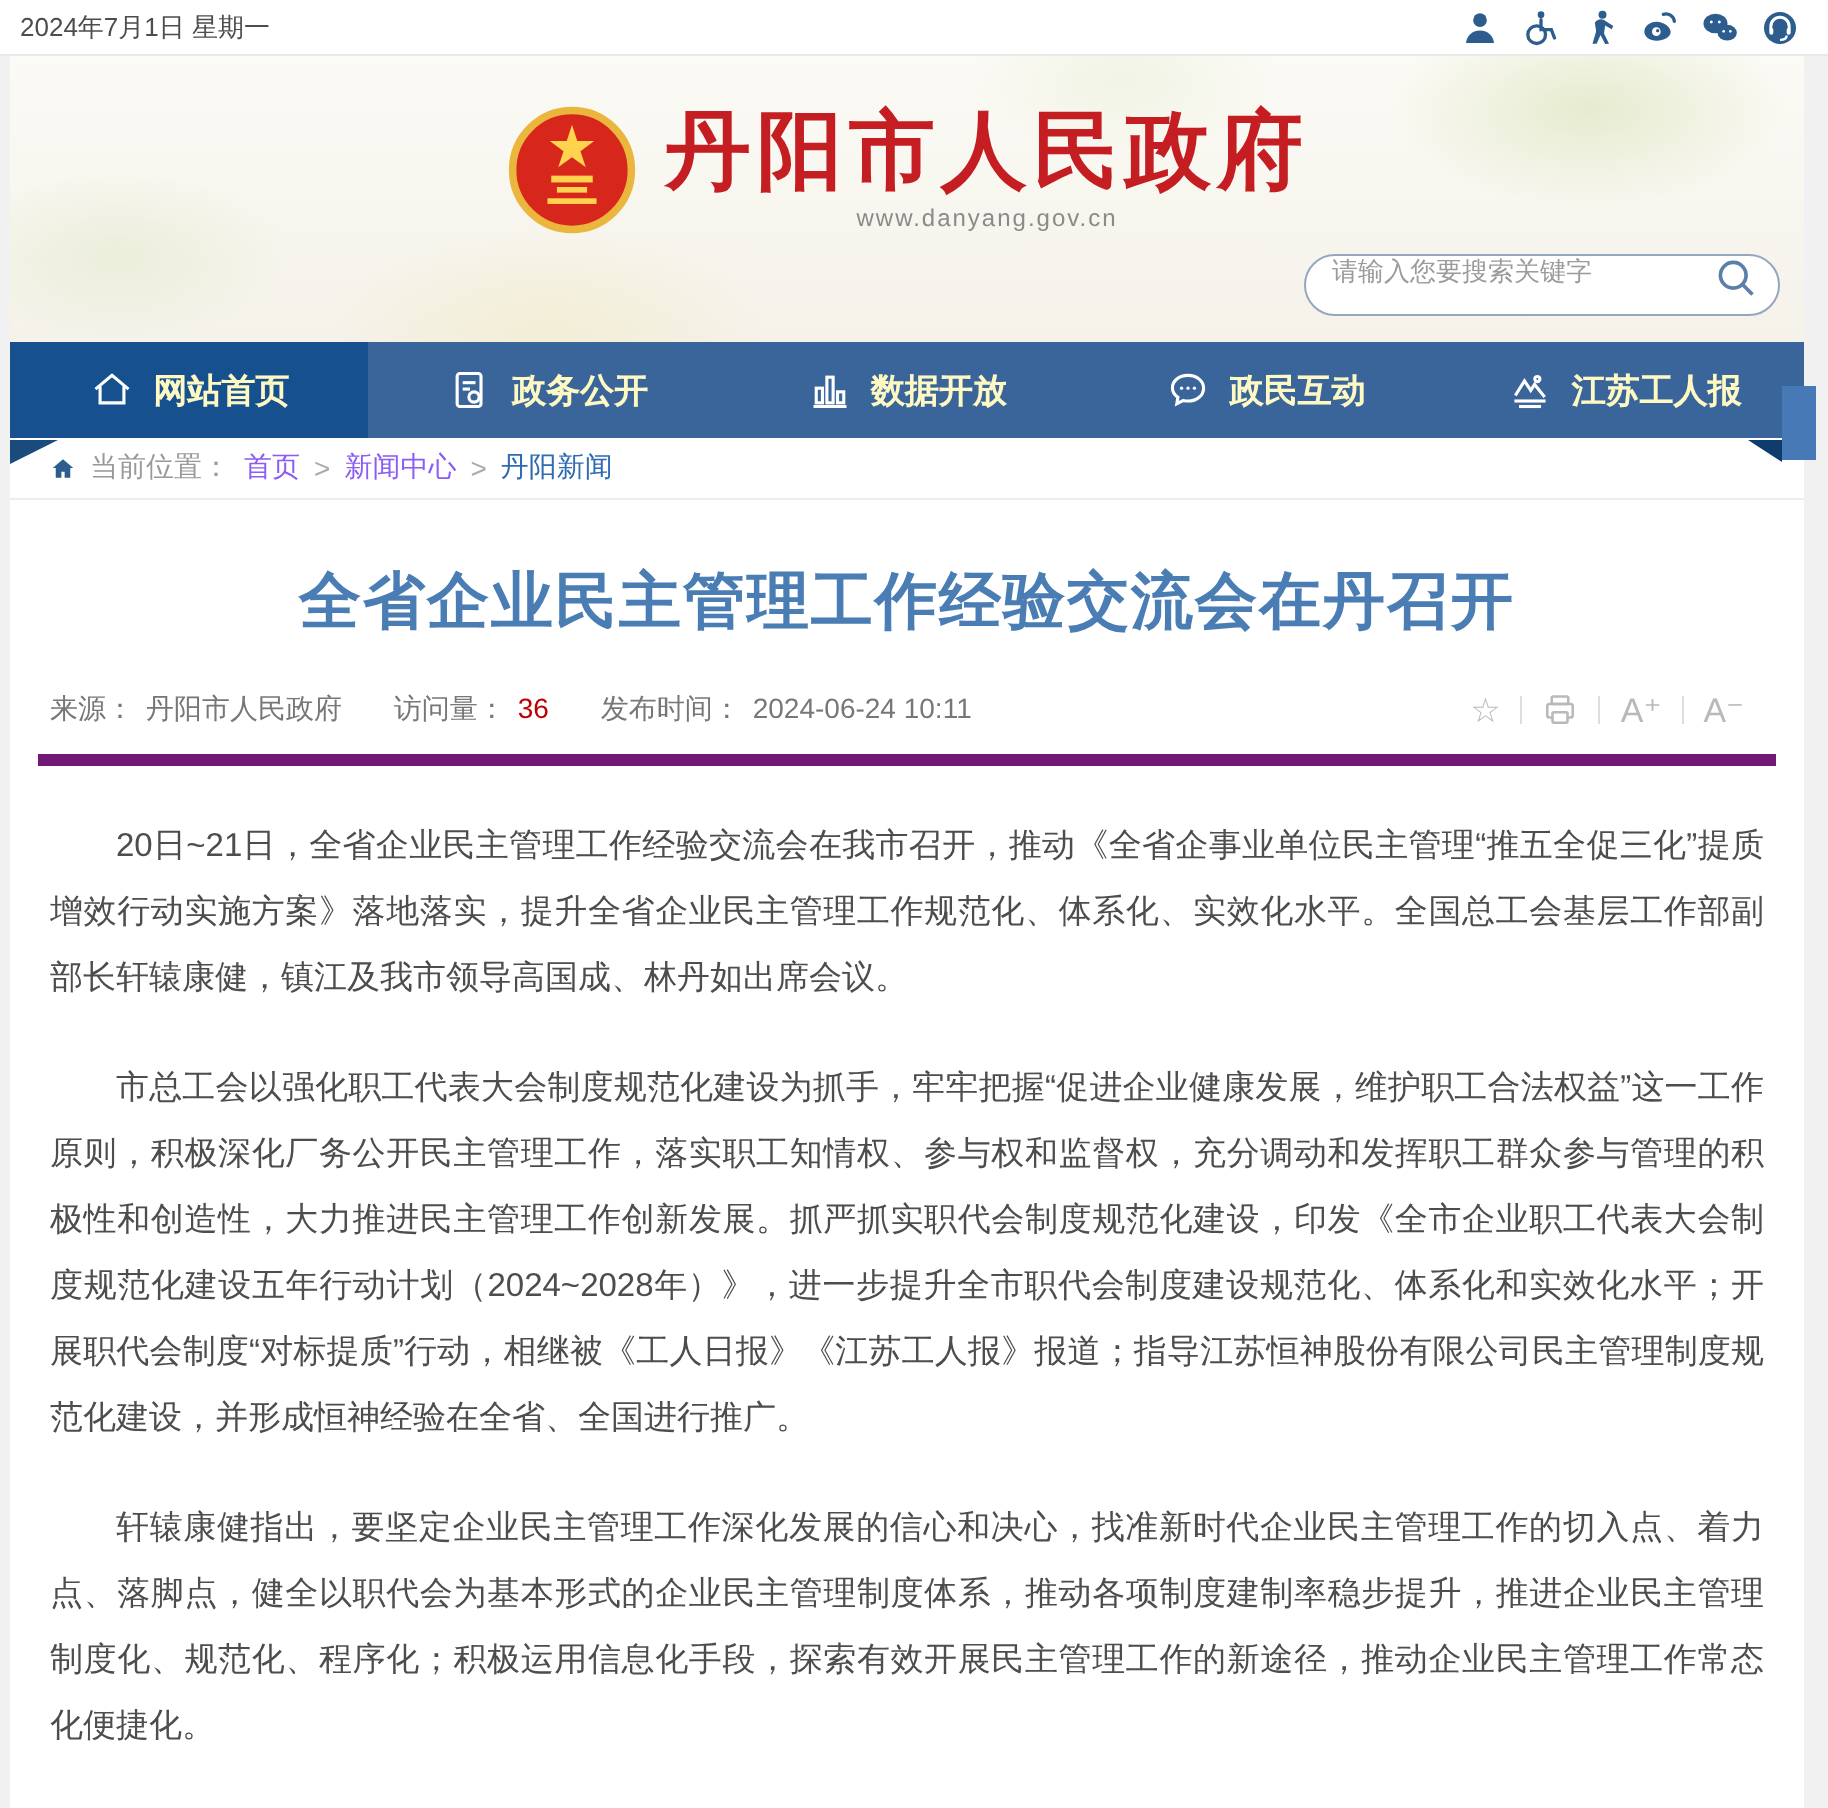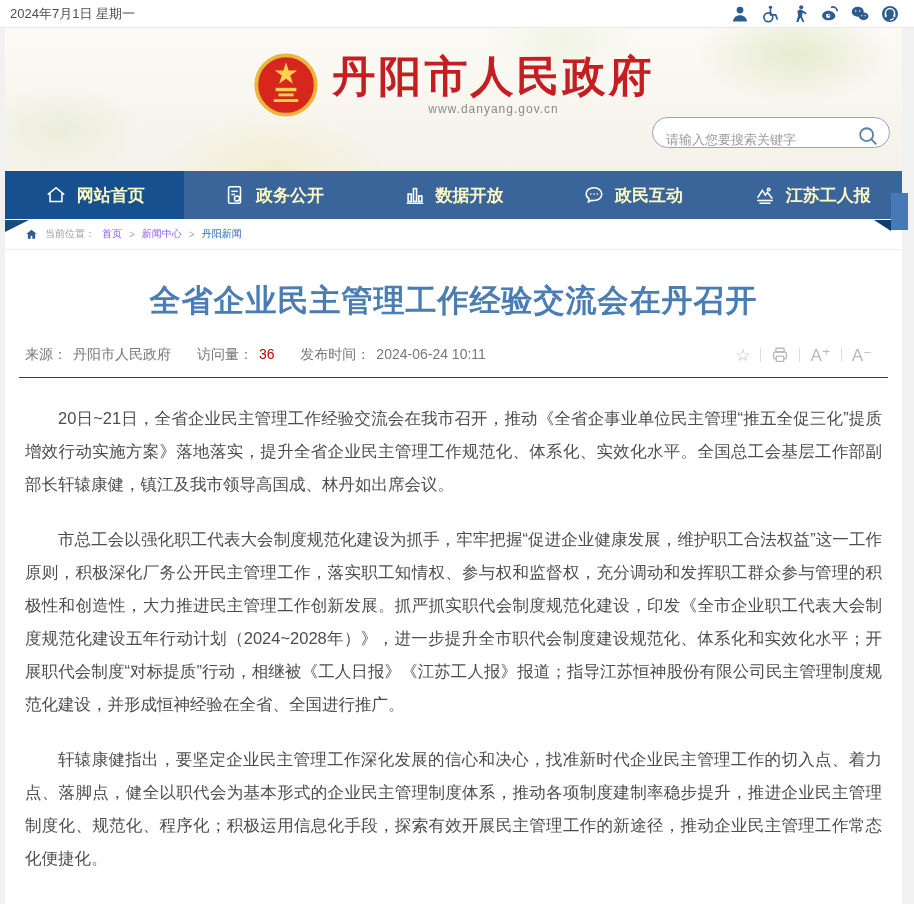--- a/index.html
+++ b/index.html
@@ -26,55 +26,55 @@
       radial-gradient(ellipse 150px 70px at 30% 95%, rgba(240,234,196,.55), transparent 72%),
       radial-gradient(ellipse 110px 55px at 62% 8%,  rgba(232,238,214,.5),  transparent 70%),
       linear-gradient(#fbfaf5, #f4f2e9);
   }
   .logo-group { display:flex; align-items:center; justify-content:center; padding-top:24px; gap:14px; }
   .emblem { width:66px; height:66px; flex:0 0 66px; }
   .site-text { text-align:center; }
   .site-name { font-size:43px; font-weight:bold; color:#c41e22; letter-spacing:3px; line-height:1.05; }
   .site-url { font-size:12px; color:#8a8a8a; letter-spacing:1px; margin-top:3px; }
 
-  .searchbox { position:absolute; right:12px; bottom:23px; width:238px; height:31px;
+  .searchbox { position:absolute; right:12px; bottom:13px; width:238px; height:31px;
     background:#ffffff; border:1px solid #96a6bd; border-radius:16px;
-    display:flex; align-items:flex-end; padding:0 10px 0 13px; }
+    display:flex; align-items:flex-start; padding:0 10px 0 13px; }
   .searchbox input { flex:1; border:none; outline:none; background:transparent;
     font-size:13px; color:#333; font-family:inherit; }
   .searchbox input::placeholder { color:#9b9b9b; }
   .search-btn { border:none; background:transparent; cursor:pointer; display:flex; align-items:center; }
 
   
   .nav { display:flex; height:48px; background:#3a659a; position:relative; }
   .nav-item { flex:1; display:flex; align-items:center; justify-content:center; gap:10px;
     color:#fef9c3; font-size:17px; font-weight:bold; cursor:pointer; }
   .nav-item.active { background:#17508e; }
   .nav-item svg { width:22px; height:22px; }
 
   .fold-left  { position:absolute; left:5px;  top:220px; width:24px; height:12px; background:#1b4a7d;
                 clip-path:polygon(0 0,100% 0,0 100%); }
   .ribbon-right { position:absolute; left:891px; top:193px; width:17px; height:37px; background:#4679b6; }
   .fold-right { position:absolute; left:874px; top:220px; width:17px; height:11px; background:#0f3c6d;
                 clip-path:polygon(0 0,100% 0,100% 100%); }
 
   
   .breadcrumb { background:#ffffff; height:31px; display:flex; align-items:center;
-    padding:0 20px; gap:7px; font-size:10px; color:#999; border-bottom:1px solid #ededed; }
+    padding:0 20px; gap:7px; font-size:14px; color:#999; border-bottom:1px solid #ededed; }
   .crumb-link { color:#8b5cf6; text-decoration:none; cursor:pointer; }
   .crumb-link.current { color:#2f6bb3; }
   .crumb-sep { color:#aaa; }
   .crumb-home svg { width:13px; height:13px; display:block; }
 
   
   .main { background:#ffffff; min-height:655px; padding:22px 14px 20px; }
   .article-title { text-align:center; color:#4a7db3; font-size:31px; font-weight:bold;
     letter-spacing:1px; margin:8px 0 24px; }
   .meta-row { display:flex; align-items:center; justify-content:space-between;
-    padding:0 6px 13px; border-bottom:1px solid #701a75; font-size:14px; color:#777; }
+    padding:0 6px 13px; border-bottom:6px solid #701a75; font-size:14px; color:#777; }
   .meta-left span { margin-right:6px; }
   .meta-left .gap { margin-right:22px; }
   .views-num { color:#c00000; }
   .meta-tools { display:flex; align-items:center; color:#b9b9b9; }
   .tool { font-size:17px; padding:0 10px; cursor:pointer; line-height:1; display:flex; align-items:center; }
   .tool svg { width:18px; height:18px; }
   .tool-sep { width:1px; height:14px; background:#ddd; }
 
   .body-text { padding:24px 6px 0; font-size:16.5px; color:#4d4d4d; line-height:33px; text-align:justify; }
   .body-text p { text-indent:2em; margin-bottom:22px; }

